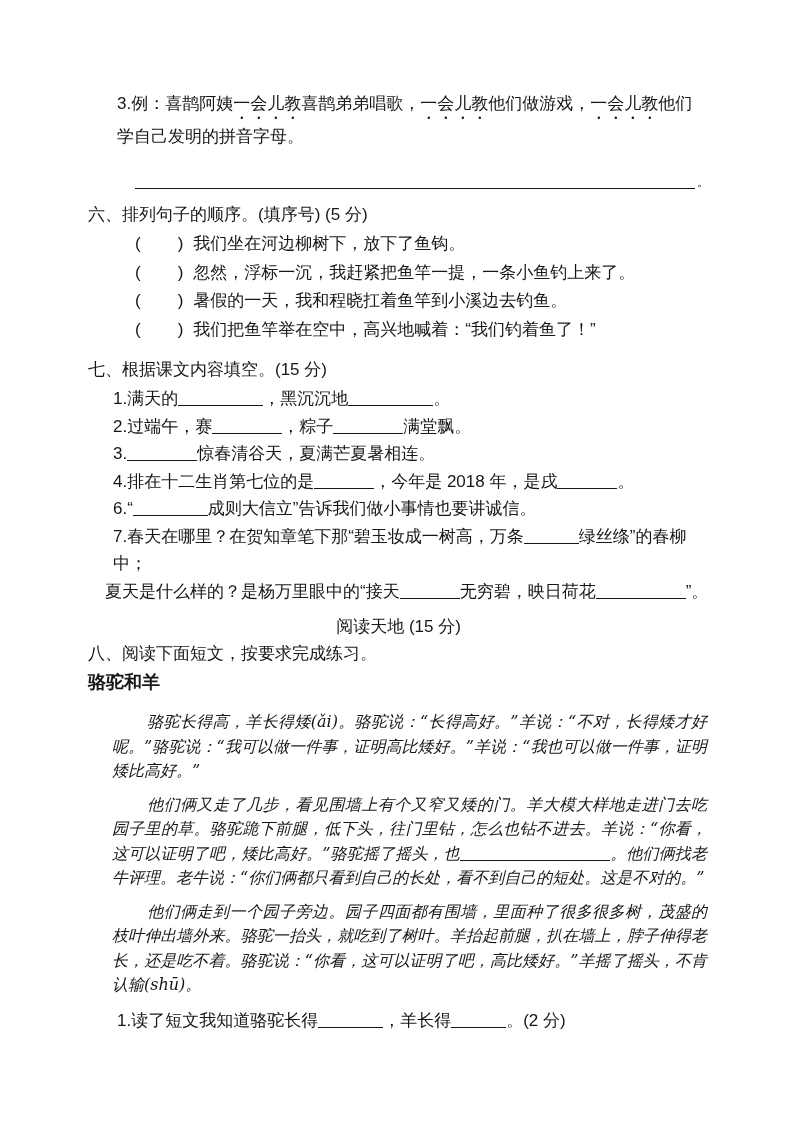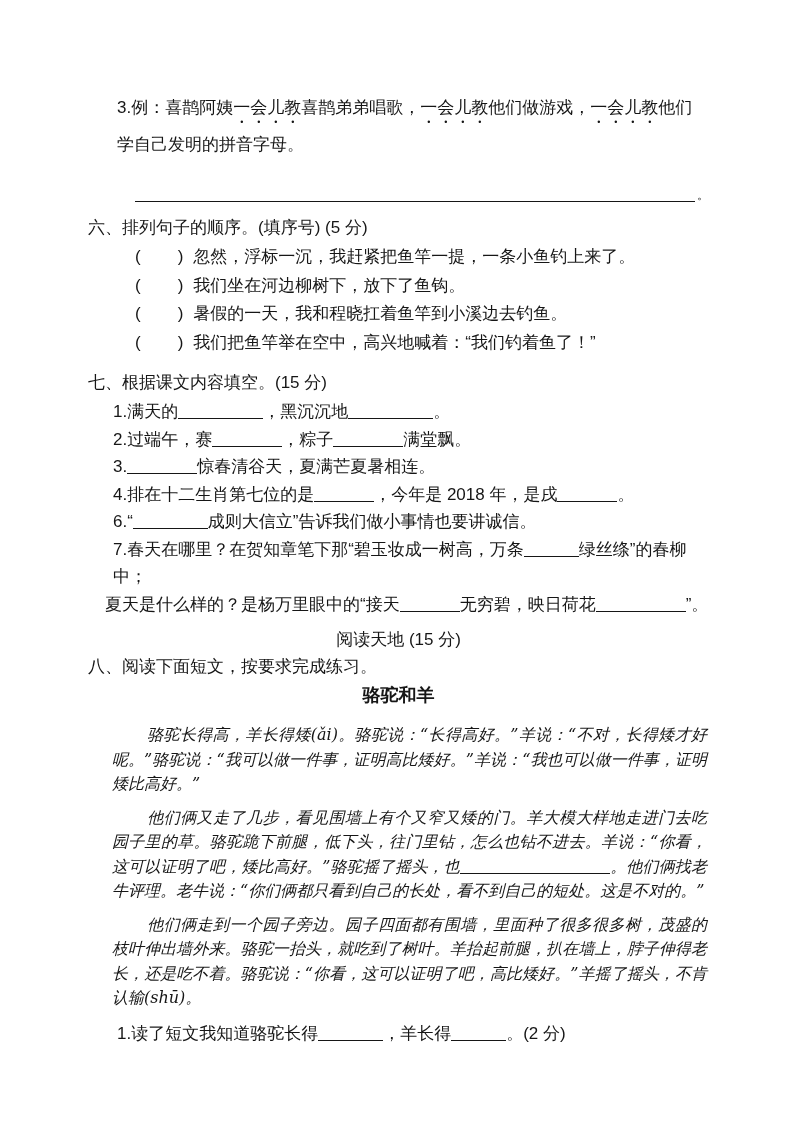--- a/index.html
+++ b/index.html
@@ -10,21 +10,21 @@
     margin: 0 auto;
     background: #ffffff;
     box-sizing: border-box;
     padding: 90px 84px 0 88px;
     font-family: "Liberation Sans", sans-serif;
     color: #161616;
     font-size: 17px;
     overflow: hidden;
   }
   .row { line-height: 27px; }
-  .item3 { margin-left: 29px; line-height: 36px; }
+  .item3 { margin-left: 29px; line-height: 27px; }
   .em-dots {
     -webkit-text-emphasis: filled dot #161616;
     -webkit-text-emphasis-position: under;
     text-emphasis: filled dot #161616;
     text-emphasis-position: under left;
   }
   .answer-row {
     display: flex;
     align-items: flex-end;
     margin: 20px 0 0 47px;
@@ -42,21 +42,20 @@
     display: inline-block;
     border-bottom: 1.5px solid #161616;
     height: 15px;
     vertical-align: -2px;
   }
   .w55 { width: 55px; } .w60 { width: 60px; } .w65 { width: 65px; }
   .w70 { width: 70px; } .w75 { width: 75px; } .w85 { width: 85px; }
   .w90 { width: 90px; } .w150 { width: 150px; }
   .banner { text-align: center; line-height: 26px; margin-top: 9px; }
   .passage-title {
-    text-align: center;
     font-weight: bold;
     font-size: 18px;
     line-height: 27px;
     margin-top: 2px;
   }
   .passage {
     margin: 14px 2px 0 24px;
     font-family: "DejaVu Serif", serif;
     font-style: italic;
     font-size: 16px;
@@ -76,24 +75,24 @@
   </div>
 
   <div class="answer-row">
     <div class="fill-line"></div>
     <span class="answer-period">。</span>
   </div>
 
   <div class="sec-heading">六、排列句子的顺序。(填序号) (5 分)</div>
   <div class="sentences">
     <div class="sentence">
-      <span class="bracket">(　　)</span><span>忽然，浮标一沉，我赶紧把鱼竿一提，一条小鱼钓上来了。</span>
+      <span class="bracket">(　　)</span><span>我们坐在河边柳树下，放下了鱼钩。</span>
     </div>
     <div class="sentence">
-      <span class="bracket">(　　)</span><span>我们坐在河边柳树下，放下了鱼钩。</span>
+      <span class="bracket">(　　)</span><span>忽然，浮标一沉，我赶紧把鱼竿一提，一条小鱼钓上来了。</span>
     </div>
     <div class="sentence">
       <span class="bracket">(　　)</span><span>暑假的一天，我和程晓扛着鱼竿到小溪边去钓鱼。</span>
     </div>
     <div class="sentence">
       <span class="bracket">(　　)</span><span>我们把鱼竿举在空中，高兴地喊着：“我们钓着鱼了！”</span>
     </div>
   </div>
 
   <div class="sec-heading">七、根据课文内容填空。(15 分)</div>

